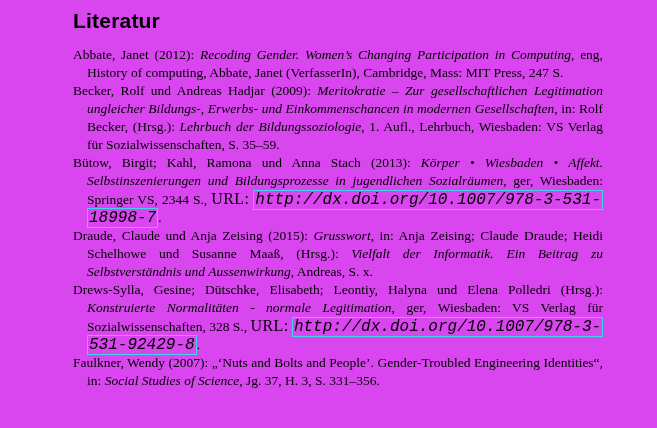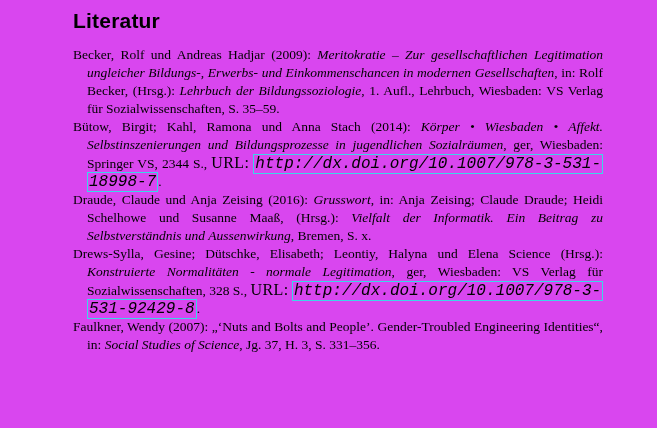--- a/index.html
+++ b/index.html
@@ -48,19 +48,20 @@
     box-decoration-break: clone;
     font-style: italic;
   }
 </style>
 </head>
 <body>
 
 <div class="page">
   <h1 class="page-title">Literatur</h1>
   <div class="reference-list">
+      <p class="entry"><span>Abbate, Janet (2012): </span><span class="it">Recoding Gender. Women’s Changing Participation in Computing</span><span>, eng, History of computing, Abbate, Janet (VerfasserIn), Cambridge, Mass: MIT Press, 247 S.</span></p>
       <p class="entry"><span>Becker, Rolf und Andreas Hadjar (2009): </span><span class="it">Meritokratie – Zur gesellschaftlichen Legitimation ungleicher Bildungs-, Erwerbs- und Einkommenschancen in modernen Gesellschaften</span><span>, in: Rolf Becker, (Hrsg.): </span><span class="it">Lehrbuch der Bildungssoziologie</span><span>, 1. Aufl., Lehrbuch, Wiesbaden: VS Verlag für Sozialwissenschaften, S. 35–59.</span></p>
-      <p class="entry"><span>Bütow, Birgit; Kahl, Ramona und Anna Stach (2014): </span><span class="it">Körper • Wiesbaden • Affekt. Selbstinszenierungen und Bildungsprozesse in jugendlichen Sozialräumen</span><span>, ger, Wiesbaden: Springer VS, 2344 S., </span><span class="sc">URL:</span><span> </span><span class="url">http://dx.doi.org/10.1007/978-3-531-18998-7</span><span>.</span></p>
-      <p class="entry"><span>Draude, Claude und Anja Zeising (2016): </span><span class="it">Grusswort</span><span>, in: Anja Zeising; Claude Draude; Heidi Schelhowe und Susanne Maaß, (Hrsg.): </span><span class="it">Vielfalt der Informatik. Ein Beitrag zu Selbstverständnis und Aussenwirkung</span><span>, Bremen, S. x.</span></p>
-      <p class="entry"><span>Drews-Sylla, Gesine; Dütschke, Elisabeth; Leontiy, Halyna und Elena Science (Hrsg.): </span><span class="it">Konstruierte Normalitäten - normale Legitimation</span><span>, ger, Wiesbaden: VS Verlag für Sozialwissenschaften, 328 S., </span><span class="sc">URL:</span><span> </span><span class="url">http://dx.doi.org/10.1007/978-3-531-92429-8</span><span>.</span></p>
+      <p class="entry"><span>Bütow, Birgit; Kahl, Ramona und Anna Stach (2013): </span><span class="it">Körper • Wiesbaden • Affekt. Selbstinszenierungen und Bildungsprozesse in jugendlichen Sozialräumen</span><span>, ger, Wiesbaden: Springer VS, 2344 S., </span><span class="sc">URL:</span><span> </span><span class="url">http://dx.doi.org/10.1007/978-3-531-18998-7</span><span>.</span></p>
+      <p class="entry"><span>Draude, Claude und Anja Zeising (2015): </span><span class="it">Grusswort</span><span>, in: Anja Zeising; Claude Draude; Heidi Schelhowe und Susanne Maaß, (Hrsg.): </span><span class="it">Vielfalt der Informatik. Ein Beitrag zu Selbstverständnis und Aussenwirkung</span><span>, Andreas, S. x.</span></p>
+      <p class="entry"><span>Drews-Sylla, Gesine; Dütschke, Elisabeth; Leontiy, Halyna und Elena Polledri (Hrsg.): </span><span class="it">Konstruierte Normalitäten - normale Legitimation</span><span>, ger, Wiesbaden: VS Verlag für Sozialwissenschaften, 328 S., </span><span class="sc">URL:</span><span> </span><span class="url">http://dx.doi.org/10.1007/978-3-531-92429-8</span><span>.</span></p>
       <p class="entry"><span>Faulkner, Wendy (2007): „‘Nuts and Bolts and People’. Gender-Troubled Engineering Identities“, in: </span><span class="it">Social Studies of Science</span><span>, Jg. 37, H. 3, S. 331–356.</span></p>
     </div>
 </div>
 
 </body></html>

